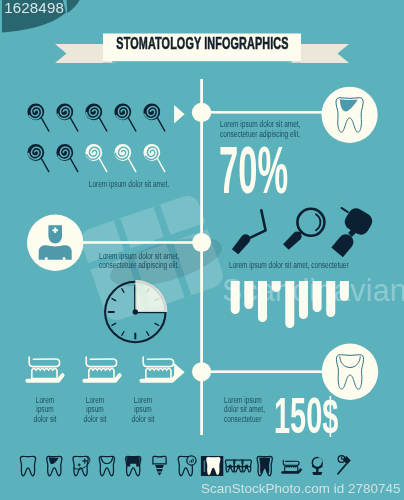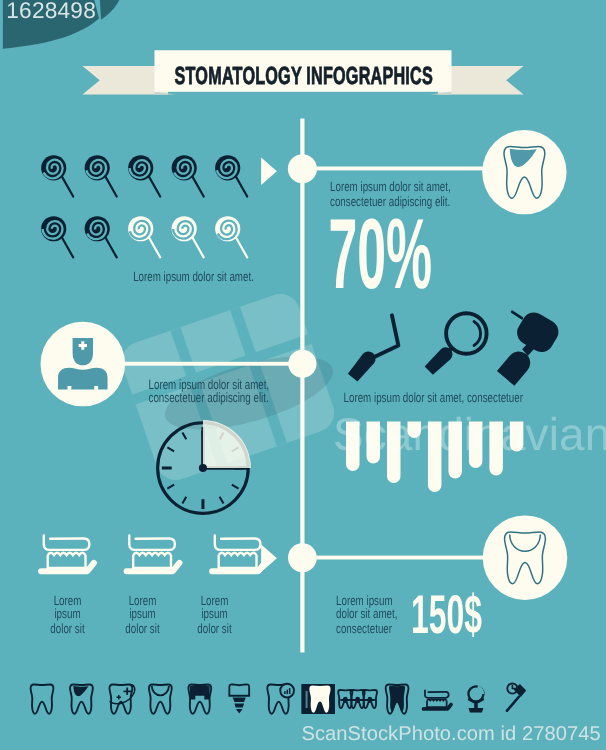--- a/index.html
+++ b/index.html
@@ -8,38 +8,38 @@
        font-family:"Liberation Sans",sans-serif;
        -webkit-font-smoothing:antialiased;}
   .stage{position:relative;width:404px;height:500px;overflow:hidden;background:#5cb2bc;}
   .abs{position:absolute;}
   svg{display:block;overflow:visible;}
 
   #ribbon{left:0;top:0;}
   #art{left:0;top:0;}
 
   .title{position:absolute;left:103px;top:33.5px;width:198px;height:27.5px;
-         display:flex;align-items:flex-end;justify-content:center;
+         display:flex;align-items:flex-start;justify-content:center;
          font-weight:bold;color:#14202a;font-size:16.5px;letter-spacing:0.2px;
          -webkit-text-stroke:0.55px #14202a;
          white-space:nowrap;overflow:visible;}
   .title span{display:inline-block;transform:scaleX(0.655);transform-origin:center;}
 
   .txt{position:absolute;color:#1f4c5c;font-size:8.9px;line-height:9.85px;
        letter-spacing:0px;white-space:nowrap;
        transform:scaleX(0.735);transform-origin:left top;}
   .txt-c{position:absolute;color:#1f4c5c;font-size:8.9px;line-height:9.85px;
          text-align:center;letter-spacing:0px;white-space:nowrap;
          transform:scaleX(0.735);transform-origin:center top;}
   .bignum{position:absolute;color:#fdfcef;font-weight:bold;white-space:nowrap;
           line-height:1;font-size:60px;text-align:right;}
   .bignum span{display:inline-block;transform-origin:left top;}
   #n-70{left:218.5px;top:137px;font-size:62px;}
   #n-70 span{transform:scaleX(0.557) scaleY(1.072);}
-  #n-150{left:273.5px;top:392px;font-size:36px;}
+  #n-150{left:273.5px;top:392px;font-size:49px;}
   #n-150 span{transform:scaleX(0.59) scaleY(1.01);}
 
   
   .wm-corner{position:absolute;left:0;top:0;width:120px;height:60px;}
   .wm-corner-txt{position:absolute;left:4.2px;top:-1.2px;color:#d9e6e8;
                  font-size:15.1px;letter-spacing:0.15px;white-space:nowrap;}
   .wm-foot{position:absolute;left:201px;top:481px;color:#cfe2e4;font-size:13.4px;
            letter-spacing:0.05px;white-space:nowrap;}
   .wm-brand{position:absolute;color:rgba(255,255,255,0.30);
             font-size:30.6px;line-height:1;letter-spacing:0.1px;white-space:nowrap;

